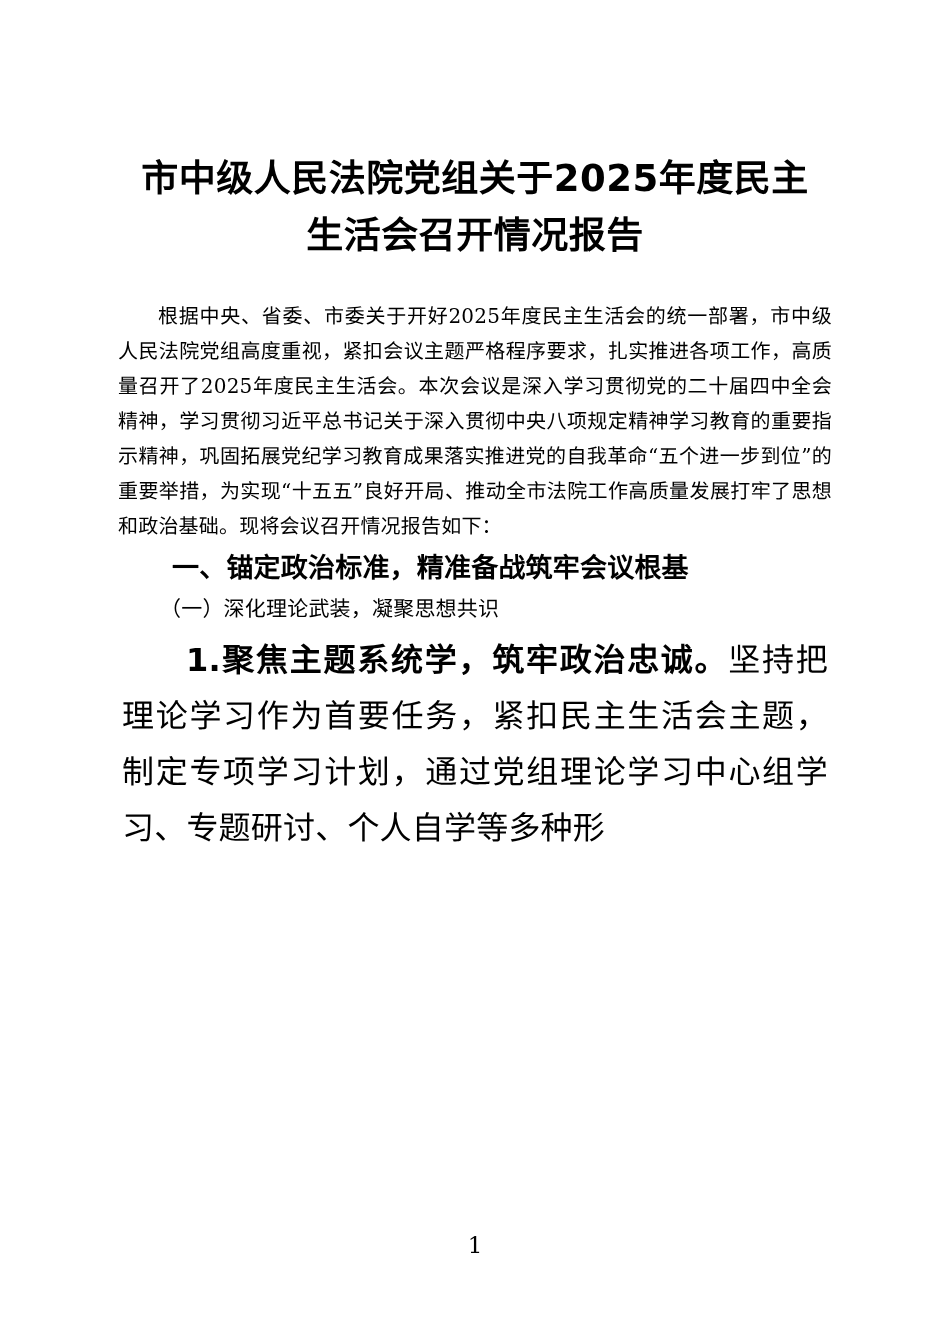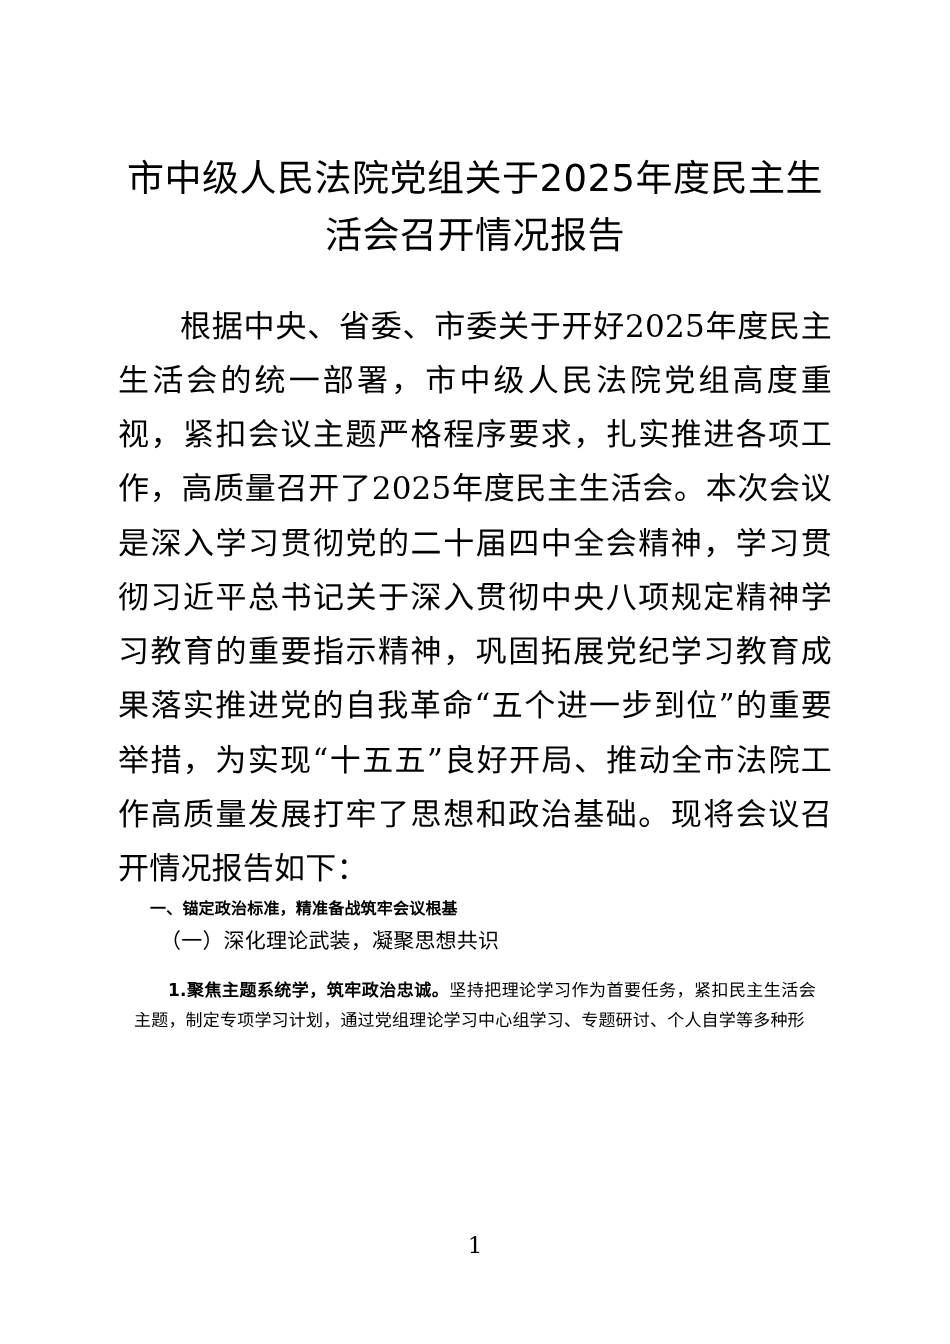--- a/index.html
+++ b/index.html
@@ -17,57 +17,57 @@
   }
   .page {
     box-sizing: border-box;
     width: 950px;
     height: 1344px;
     padding: 150px 118px 60px 118px;
     position: relative;
   }
   .doc-title {
     font-family: "DejaVu Sans", "Liberation Sans", sans-serif;
-    font-weight: normal;
+    font-weight: bold;
     font-size: 37px;
     line-height: 1.55;
     text-align: center;
     letter-spacing: 0.5px;
     margin: 0 0 34px 0;
     padding: 0 6px;
   }
   p.body-text {
-    font-size: 31px;
+    font-size: 20px;
     line-height: 1.75;
     margin: 0;
     text-align: justify;
     text-justify: inter-ideograph;
     text-indent: 2em;
     letter-spacing: 0.2px;
   }
   p.heading-1 {
     font-family: "DejaVu Sans", "Liberation Sans", sans-serif;
     font-weight: bold;
-    font-size: 16px;
+    font-size: 27px;
     line-height: 1.75;
     margin: 0;
     text-indent: 2em;
     letter-spacing: 0.2px;
   }
   p.heading-2 {
     font-size: 21px;
     line-height: 1.75;
     margin: 0;
     text-indent: 2em;
     letter-spacing: 0.2px;
   }
   p.heading-3 {
-    font-size: 17px;
+    font-size: 32px;
     line-height: 1.75;
-    margin: 16px;
+    margin: 4px;
     text-align: justify;
     text-justify: inter-ideograph;
     text-indent: 2em;
     letter-spacing: 0.2px;
   }
   p.heading-3 .lead {
     font-family: "DejaVu Sans", "Liberation Sans", sans-serif;
     font-weight: bold;
   }
   .page-number {

